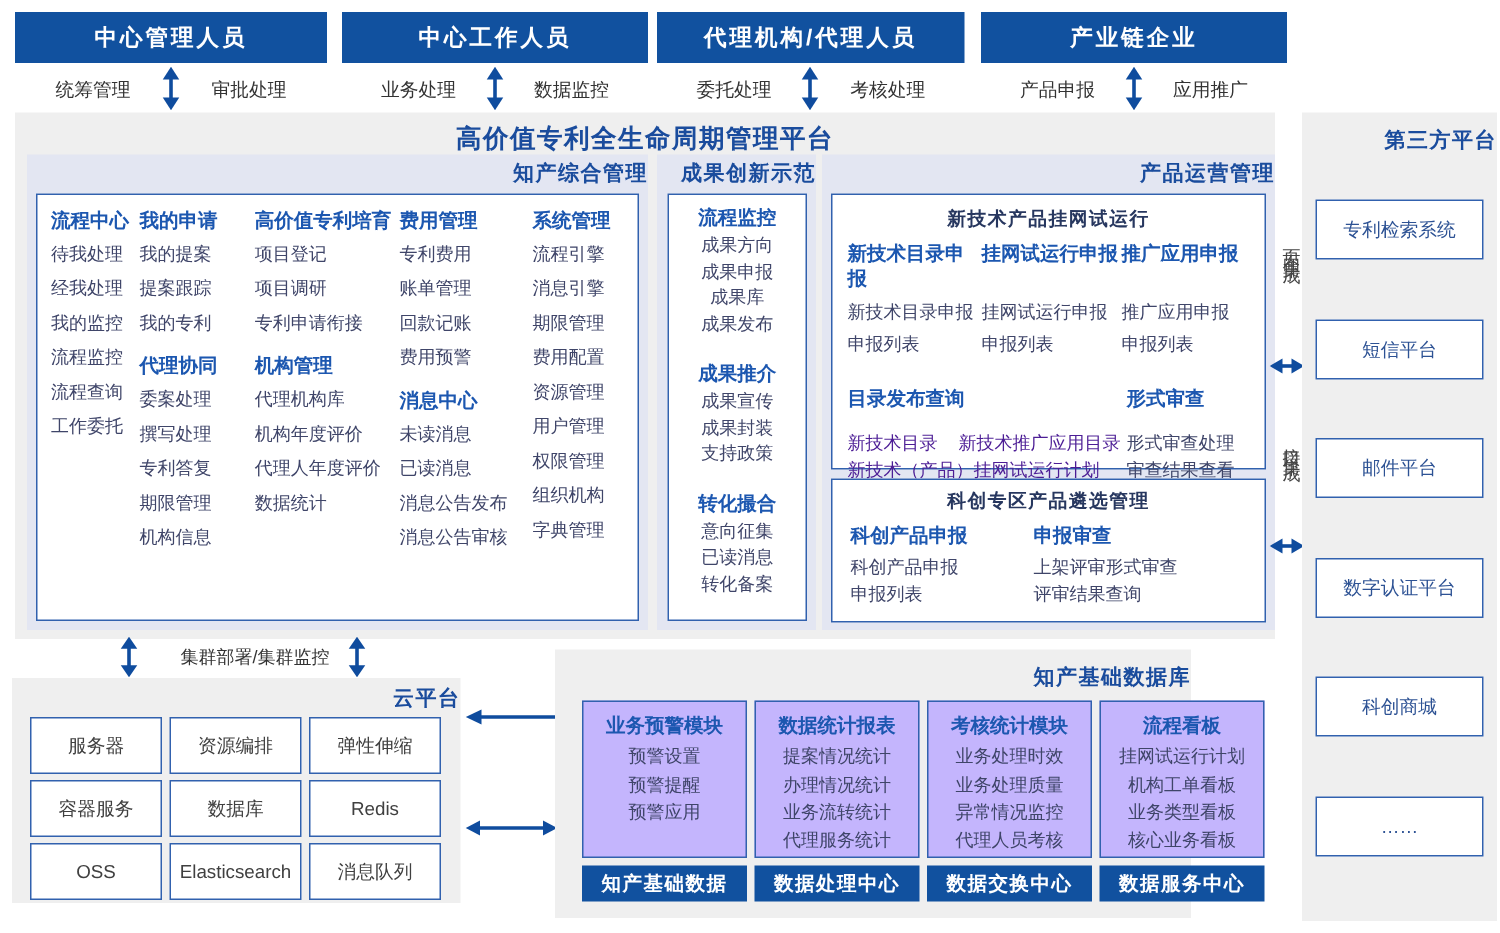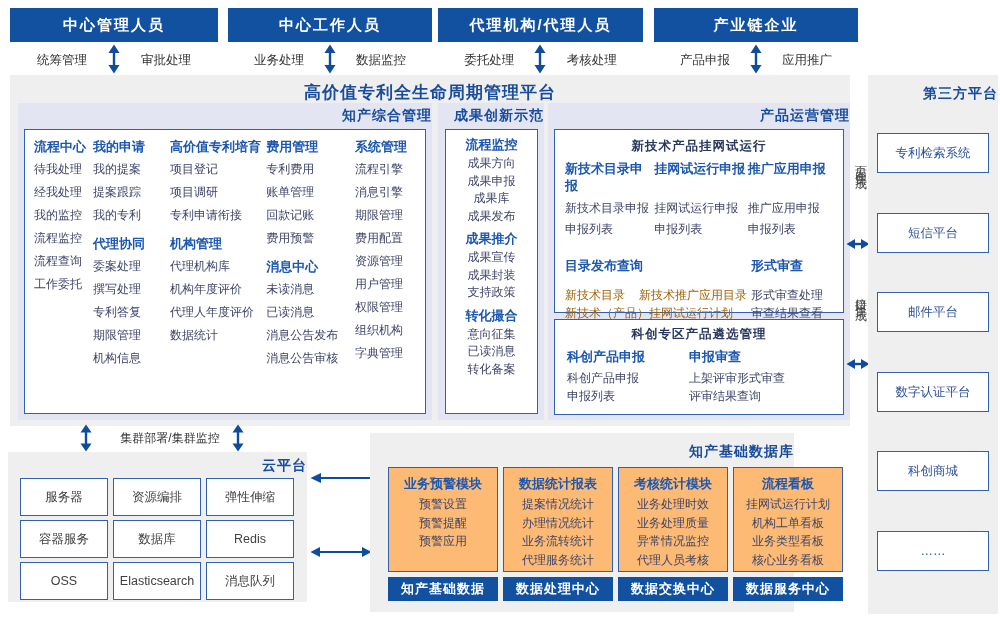--- a/index.html
+++ b/index.html
@@ -18,45 +18,45 @@
   .sec-title{font-size:14px;font-weight:bold;color:#1a4c9d;text-align:right;line-height:25px;letter-spacing:1px;}
   
   .gt{font-size:13px;font-weight:bold;color:#1c57b0;white-space:nowrap;}
   .items > div{font-size:12px;color:#3f4569;white-space:nowrap;}
   .ip-box{display:flex;justify-content:space-between;padding:5px 9px 0;}
   .ip-box .gt{line-height:23px;}
   .ip-box .items > div{line-height:23px;}
   .mt5{margin-top:5px;}
   
   .ach{text-align:center;}
-  .ach .gt{line-height:20px;margin-top:4px;}
+  .ach .gt{line-height:20px;margin-top:14px;}
   .ach .items > div{line-height:17.5px;}
   
   .ibox-title{font-size:12.5px;font-weight:bold;color:#27375f;text-align:center;line-height:16px;margin-top:8px;letter-spacing:1px;}
   .tcols{display:flex;justify-content:space-between;padding:6px 10px 0;}
   .tcol .gt{white-space:normal;line-height:17px;height:36px;}
   .tcol .items{margin-top:2px;}
   .tcol .items > div{line-height:21px;}
   .subgrp .gt{line-height:20px;margin-bottom:10px;}
-  .subgrp .row{font-size:12px;color:#a16207;line-height:18px;white-space:nowrap;}
+  .subgrp .row{font-size:12px;color:#4c1d95;line-height:18px;white-space:nowrap;}
   .subgrp .row span{margin-right:14px;}
   .subgrp .items > div{line-height:18px;}
   .bcols{display:flex;padding:3px 12px 0;}
   .bcol .gt{line-height:24px;}
   .bcol .items > div{line-height:18px;}
   
   .sbox{position:absolute;left:9px;width:110px;height:38px;background:#fff;border:1px solid #3161ae;
         display:flex;align-items:center;justify-content:center;font-size:12.5px;color:#2d5294;white-space:nowrap;}
   .vtext{position:absolute;writing-mode:vertical-rl;font-size:12px;color:#444;letter-spacing:4px;}
   
   .cloudgrid{position:absolute;left:12px;top:26px;display:grid;grid-template-columns:repeat(3,88px);gap:4px 5px;}
   .cbox{height:36px;background:#fff;border:1px solid #3161ae;display:flex;align-items:center;justify-content:center;
         font-size:12.5px;color:#404040;white-space:nowrap;}
   
-  .dbm{position:absolute;width:110px;height:105px;background:#fdba74;border:1px solid #3161ae;box-sizing:border-box;text-align:center;}
+  .dbm{position:absolute;width:110px;height:105px;background:#c4b5fd;border:1px solid #3161ae;box-sizing:border-box;text-align:center;}
   .dbm .gt{line-height:22px;margin-top:5px;}
   .dbm .items > div{line-height:18.5px;}
   .dbtn{position:absolute;width:110px;height:24px;background:#11519f;color:#fff;font-weight:bold;font-size:13px;
         display:flex;align-items:center;justify-content:center;letter-spacing:1px;}
   .smalltext{font-size:12px;color:#333;white-space:nowrap;}
 </style>
 </head>
 <body>
 
 <div class="canvas">

